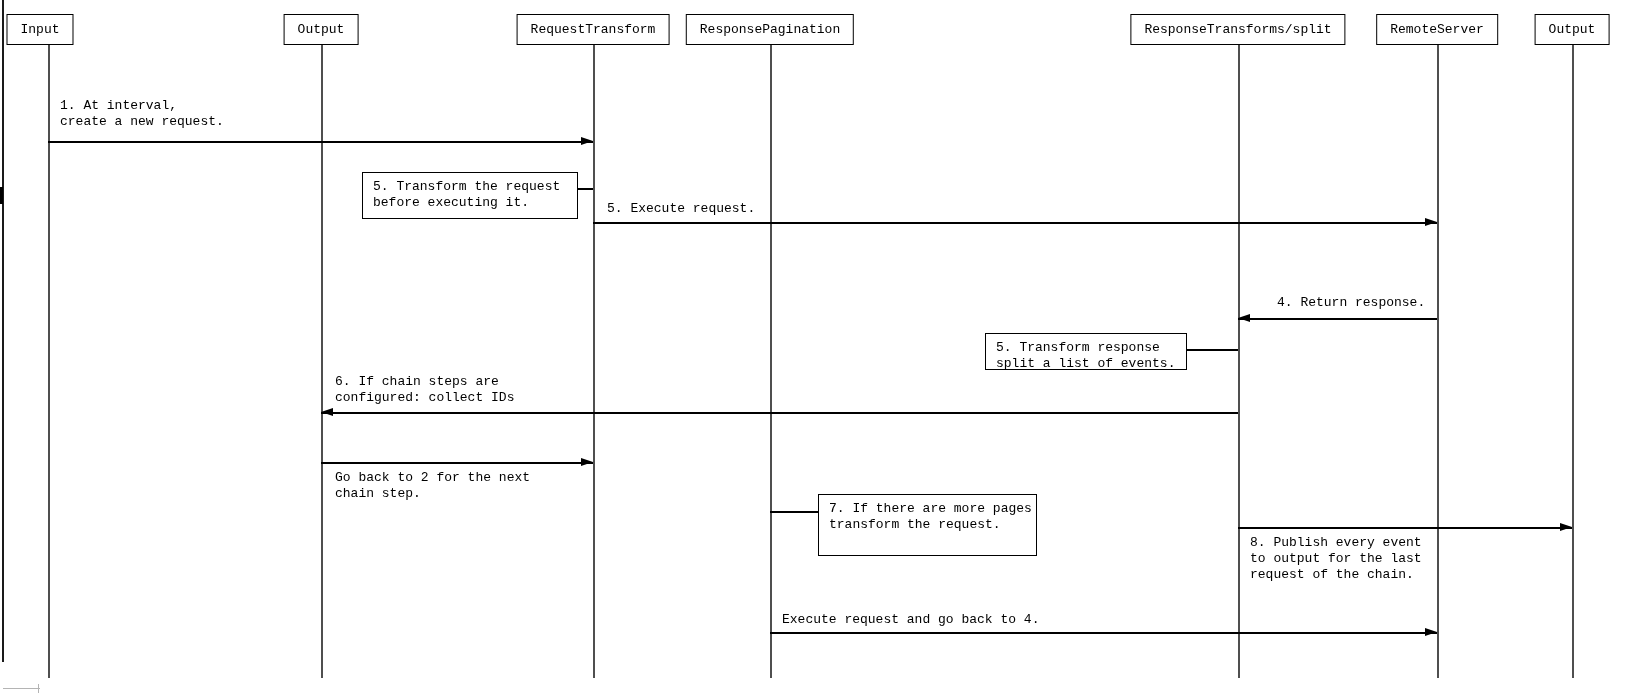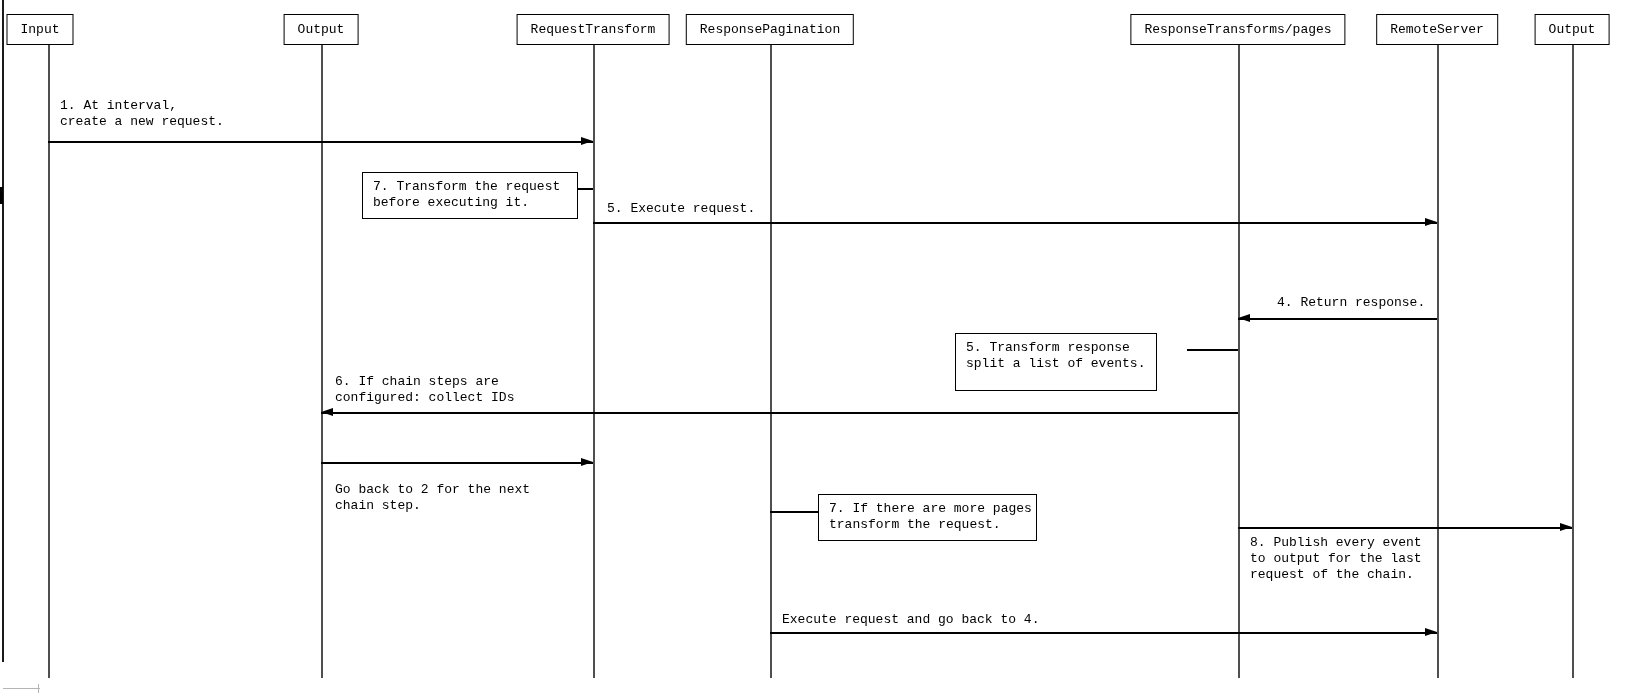--- a/index.html
+++ b/index.html
@@ -117,75 +117,75 @@
 <div class="participant" style="left:321px">
     <span>Output</span>
   </div>
 <div class="participant" style="left:593px">
     <span>RequestTransform</span>
   </div>
 <div class="participant" style="left:770px">
     <span>ResponsePagination</span>
   </div>
 <div class="participant" style="left:1238px">
-    <span>ResponseTransforms/pages</span>
+    <span>ResponseTransforms/split</span>
   </div>
 <div class="participant" style="left:1437px">
     <span>RemoteServer</span>
   </div>
 <div class="participant" style="left:1572px">
     <span>Output</span>
   </div>
 
 <div class="label" style="left:60px;top:98px">
   <div>1. At interval,</div>
   <div>create a new request.</div>
 </div>
 <div class="msg-line" style="left:48px;top:141px;width:545px"></div>
 <div class="head-right" style="left:581px;top:137px"></div>
 
 <div class="note" style="left:362px;top:172px;width:216px;height:47px">
-  <div>7. Transform the request</div>
+  <div>5. Transform the request</div>
   <div>before executing it.</div>
 </div>
 <div class="connector" style="left:578px;top:188px;width:15px"></div>
 
 <div class="label" style="left:607px;top:201px">
   <div>5. Execute request.</div>
 </div>
 <div class="msg-line" style="left:593px;top:222px;width:844px"></div>
 <div class="head-right" style="left:1425px;top:218px"></div>
 
 <div class="label" style="left:1277px;top:295px">
   <div>4. Return response.</div>
 </div>
 <div class="msg-line" style="left:1238px;top:318px;width:199px"></div>
 <div class="head-left" style="left:1238px;top:314px"></div>
 
-<div class="note" style="left:955px;top:333px;width:202px;height:58px">
+<div class="note" style="left:985px;top:333px;width:202px;height:37px">
   <div>5. Transform response</div>
   <div>split a list of events.</div>
 </div>
 <div class="connector" style="left:1187px;top:349px;width:51px"></div>
 
 <div class="label" style="left:335px;top:374px">
   <div>6. If chain steps are</div>
   <div>configured: collect IDs</div>
 </div>
 <div class="msg-line" style="left:321px;top:412px;width:917px"></div>
 <div class="head-left" style="left:321px;top:408px"></div>
 
 <div class="msg-line" style="left:321px;top:462px;width:272px"></div>
 <div class="head-right" style="left:581px;top:458px"></div>
-<div class="label" style="left:335px;top:482px">
+<div class="label" style="left:335px;top:470px">
   <div>Go back to 2 for the next</div>
   <div>chain step.</div>
 </div>
 
-<div class="note" style="left:818px;top:494px;width:219px;height:47px">
+<div class="note" style="left:818px;top:494px;width:219px;height:62px">
   <div>7. If there are more pages</div>
   <div>transform the request.</div>
 </div>
 <div class="connector" style="left:770px;top:511px;width:48px"></div>
 
 <div class="msg-line" style="left:1238px;top:527px;width:334px"></div>
 <div class="head-right" style="left:1560px;top:523px"></div>
 <div class="label" style="left:1250px;top:535px">
   <div>8. Publish every event</div>
   <div>to output for the last</div>

